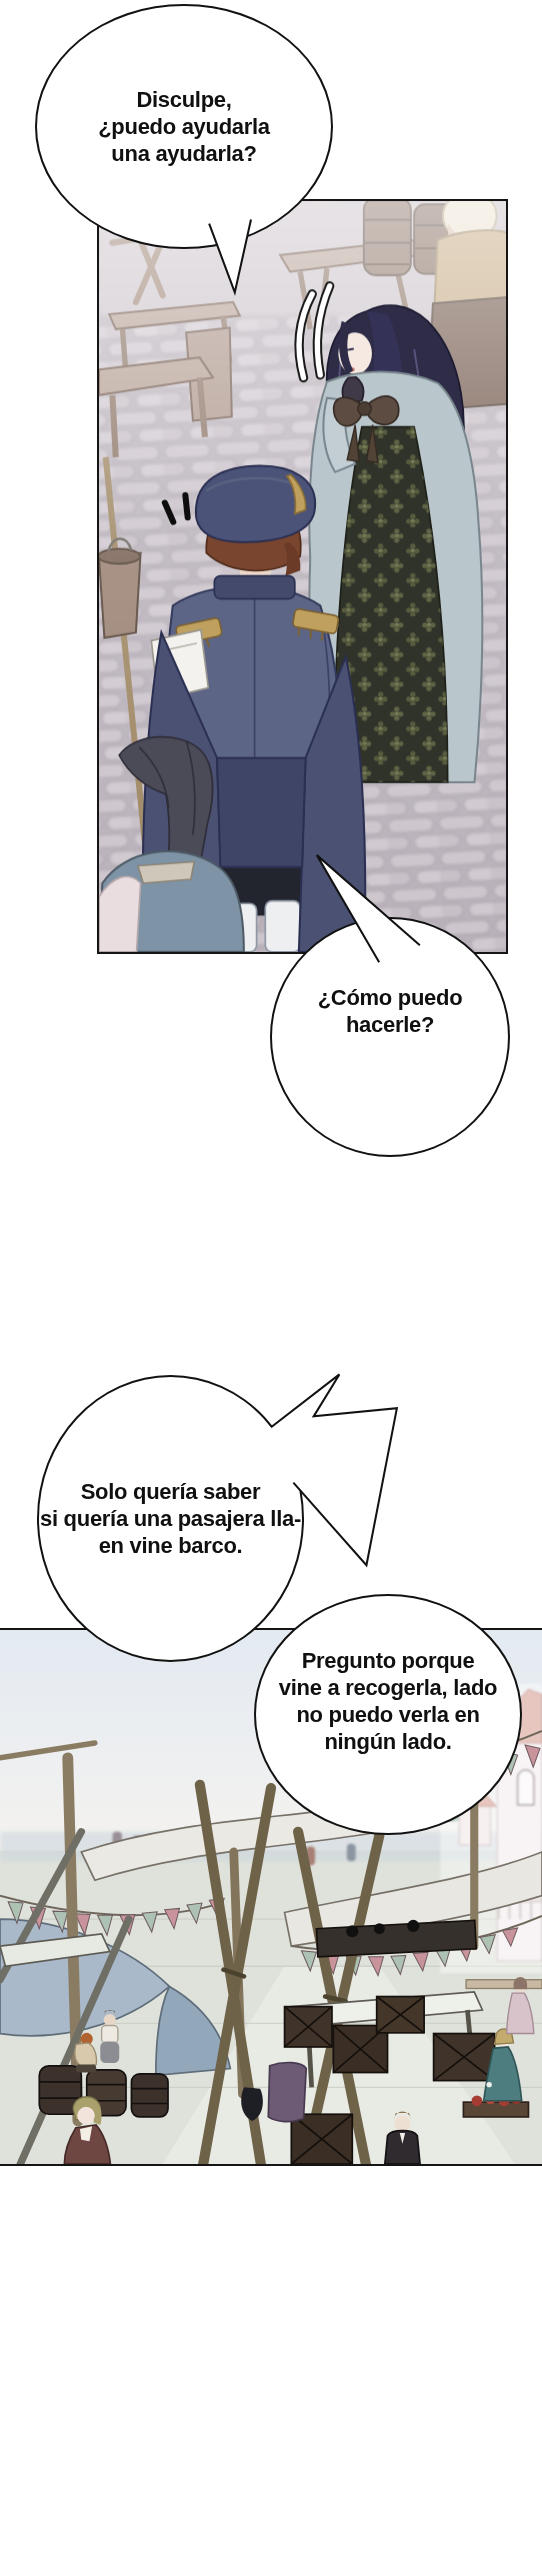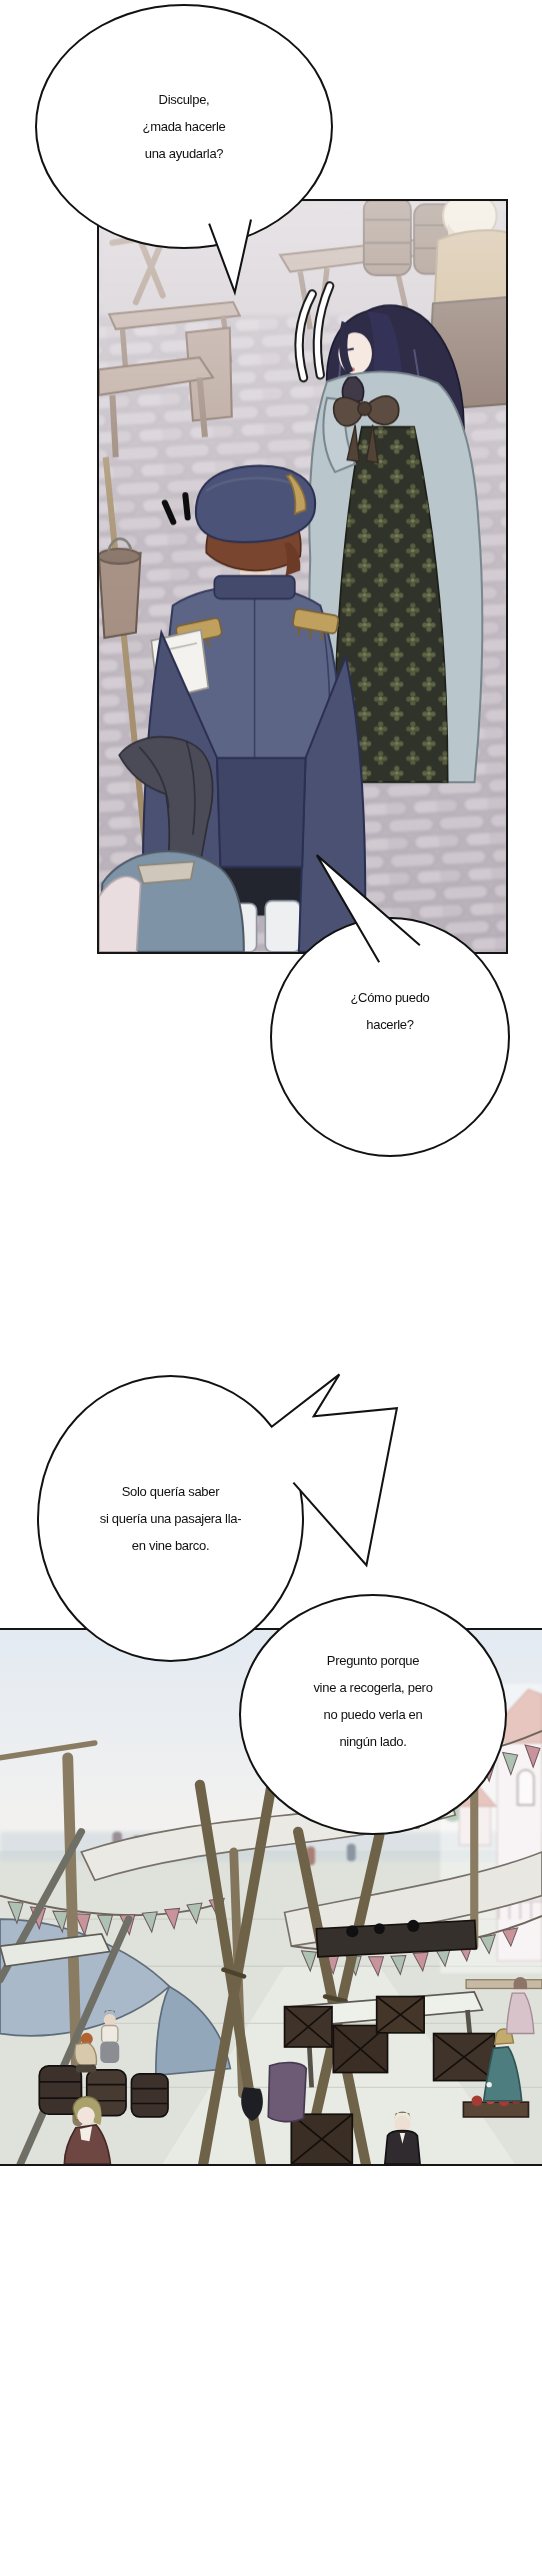--- a/index.html
+++ b/index.html
@@ -5,26 +5,26 @@
   html,body{margin:0;padding:0;background:#ffffff;}
   #comic{position:relative;width:542px;height:2576px;background:#ffffff;overflow:hidden;
          font-family:"Liberation Sans",sans-serif;}
   .panel{position:absolute;background:#fff;border:2px solid #151515;box-sizing:border-box;overflow:hidden;}
   #panel1{left:97px;top:199px;width:411px;height:755px;}
   #panel2{left:0;top:1628px;width:542px;height:538px;border-left:none;border-right:none;}
   .panel svg{display:block;width:100%;height:100%;}
   .bubble{position:absolute;background:#ffffff;border:2px solid #121212;border-radius:50%;
           box-sizing:border-box;display:flex;flex-direction:column;align-items:center;
           justify-content:center;text-align:center;z-index:5;}
-  .bubble .line{display:block;font-weight:400;font-size:13px;line-height:27px;color:#101010;
+  .bubble .line{display:block;font-weight:700;font-size:22px;line-height:27px;color:#101010;
                 letter-spacing:-0.3px;white-space:nowrap;}
   #bubble1{left:35px;top:4.1px;width:298px;height:245px;}
   #bubble2{left:270px;top:917px;width:240px;height:240px;padding-bottom:52px;}
   #bubble3{left:37px;top:1375px;width:267px;height:287px;}
-  #bubble4{left:239px;top:1594px;width:268px;height:241px;padding-bottom:27px;}
+  #bubble4{left:254px;top:1594px;width:268px;height:241px;padding-bottom:27px;}
   .tail{position:absolute;z-index:6;overflow:visible;}
   #tail1{left:197px;top:214px;width:81px;height:88px;}
   #tail2{left:308px;top:847px;width:122px;height:122px;}
   #tail3{left:258px;top:1369px;width:156px;height:203px;}
 </style>
 </head>
 <body>
 
 <div id="comic">
 
@@ -357,21 +357,21 @@
           <path d="M582 728 a12 12 0 0 1 24 0 l-2 -10 l-20 0 Z" fill="#8b744e"></path>
           <path d="M572 752 C578 742 610 742 616 752 L620 794 L568 794 Z" fill="#2f2b2e" stroke="#141214" stroke-width="2.5"></path>
           <path d="M590 748 L598 748 L594 764 Z" fill="#f2efe8"></path>
         </g>
       </g>
     </svg>
   </div>
 
   <div class="bubble" id="bubble1">
     <span class="line">Disculpe,</span>
-    <span class="line">¿mada hacerle</span>
+    <span class="line">¿puedo ayudarla</span>
     <span class="line">una ayudarla?</span>
   </div>
   <svg class="tail" id="tail1" viewBox="0 0 120 130">
     <path d="M18 14 L56 116 L80 8" fill="#ffffff" stroke="#121212" stroke-width="3"></path>
   </svg>
 
   <div class="bubble" id="bubble2">
     <span class="line">¿Cómo puedo</span>
     <span class="line">hacerle?</span>
   </div>
@@ -383,19 +383,19 @@
     <span class="line">Solo quería saber</span>
     <span class="line">si quería una pasajera lla-</span>
     <span class="line">en vine barco.</span>
   </div>
   <svg class="tail" id="tail3" viewBox="0 0 230 300">
     <path d="M19 86 L120 8 L82 70 L205 58 L160 290 L52 168" fill="#ffffff" stroke="#121212" stroke-width="3"></path>
   </svg>
 
   <div class="bubble" id="bubble4">
     <span class="line">Pregunto porque</span>
-    <span class="line">vine a recogerla, pero</span>
+    <span class="line">vine a recogerla, lado</span>
     <span class="line">no puedo verla en</span>
     <span class="line">ningún lado.</span>
   </div>
 
 </div>
 
 
 </body></html>

